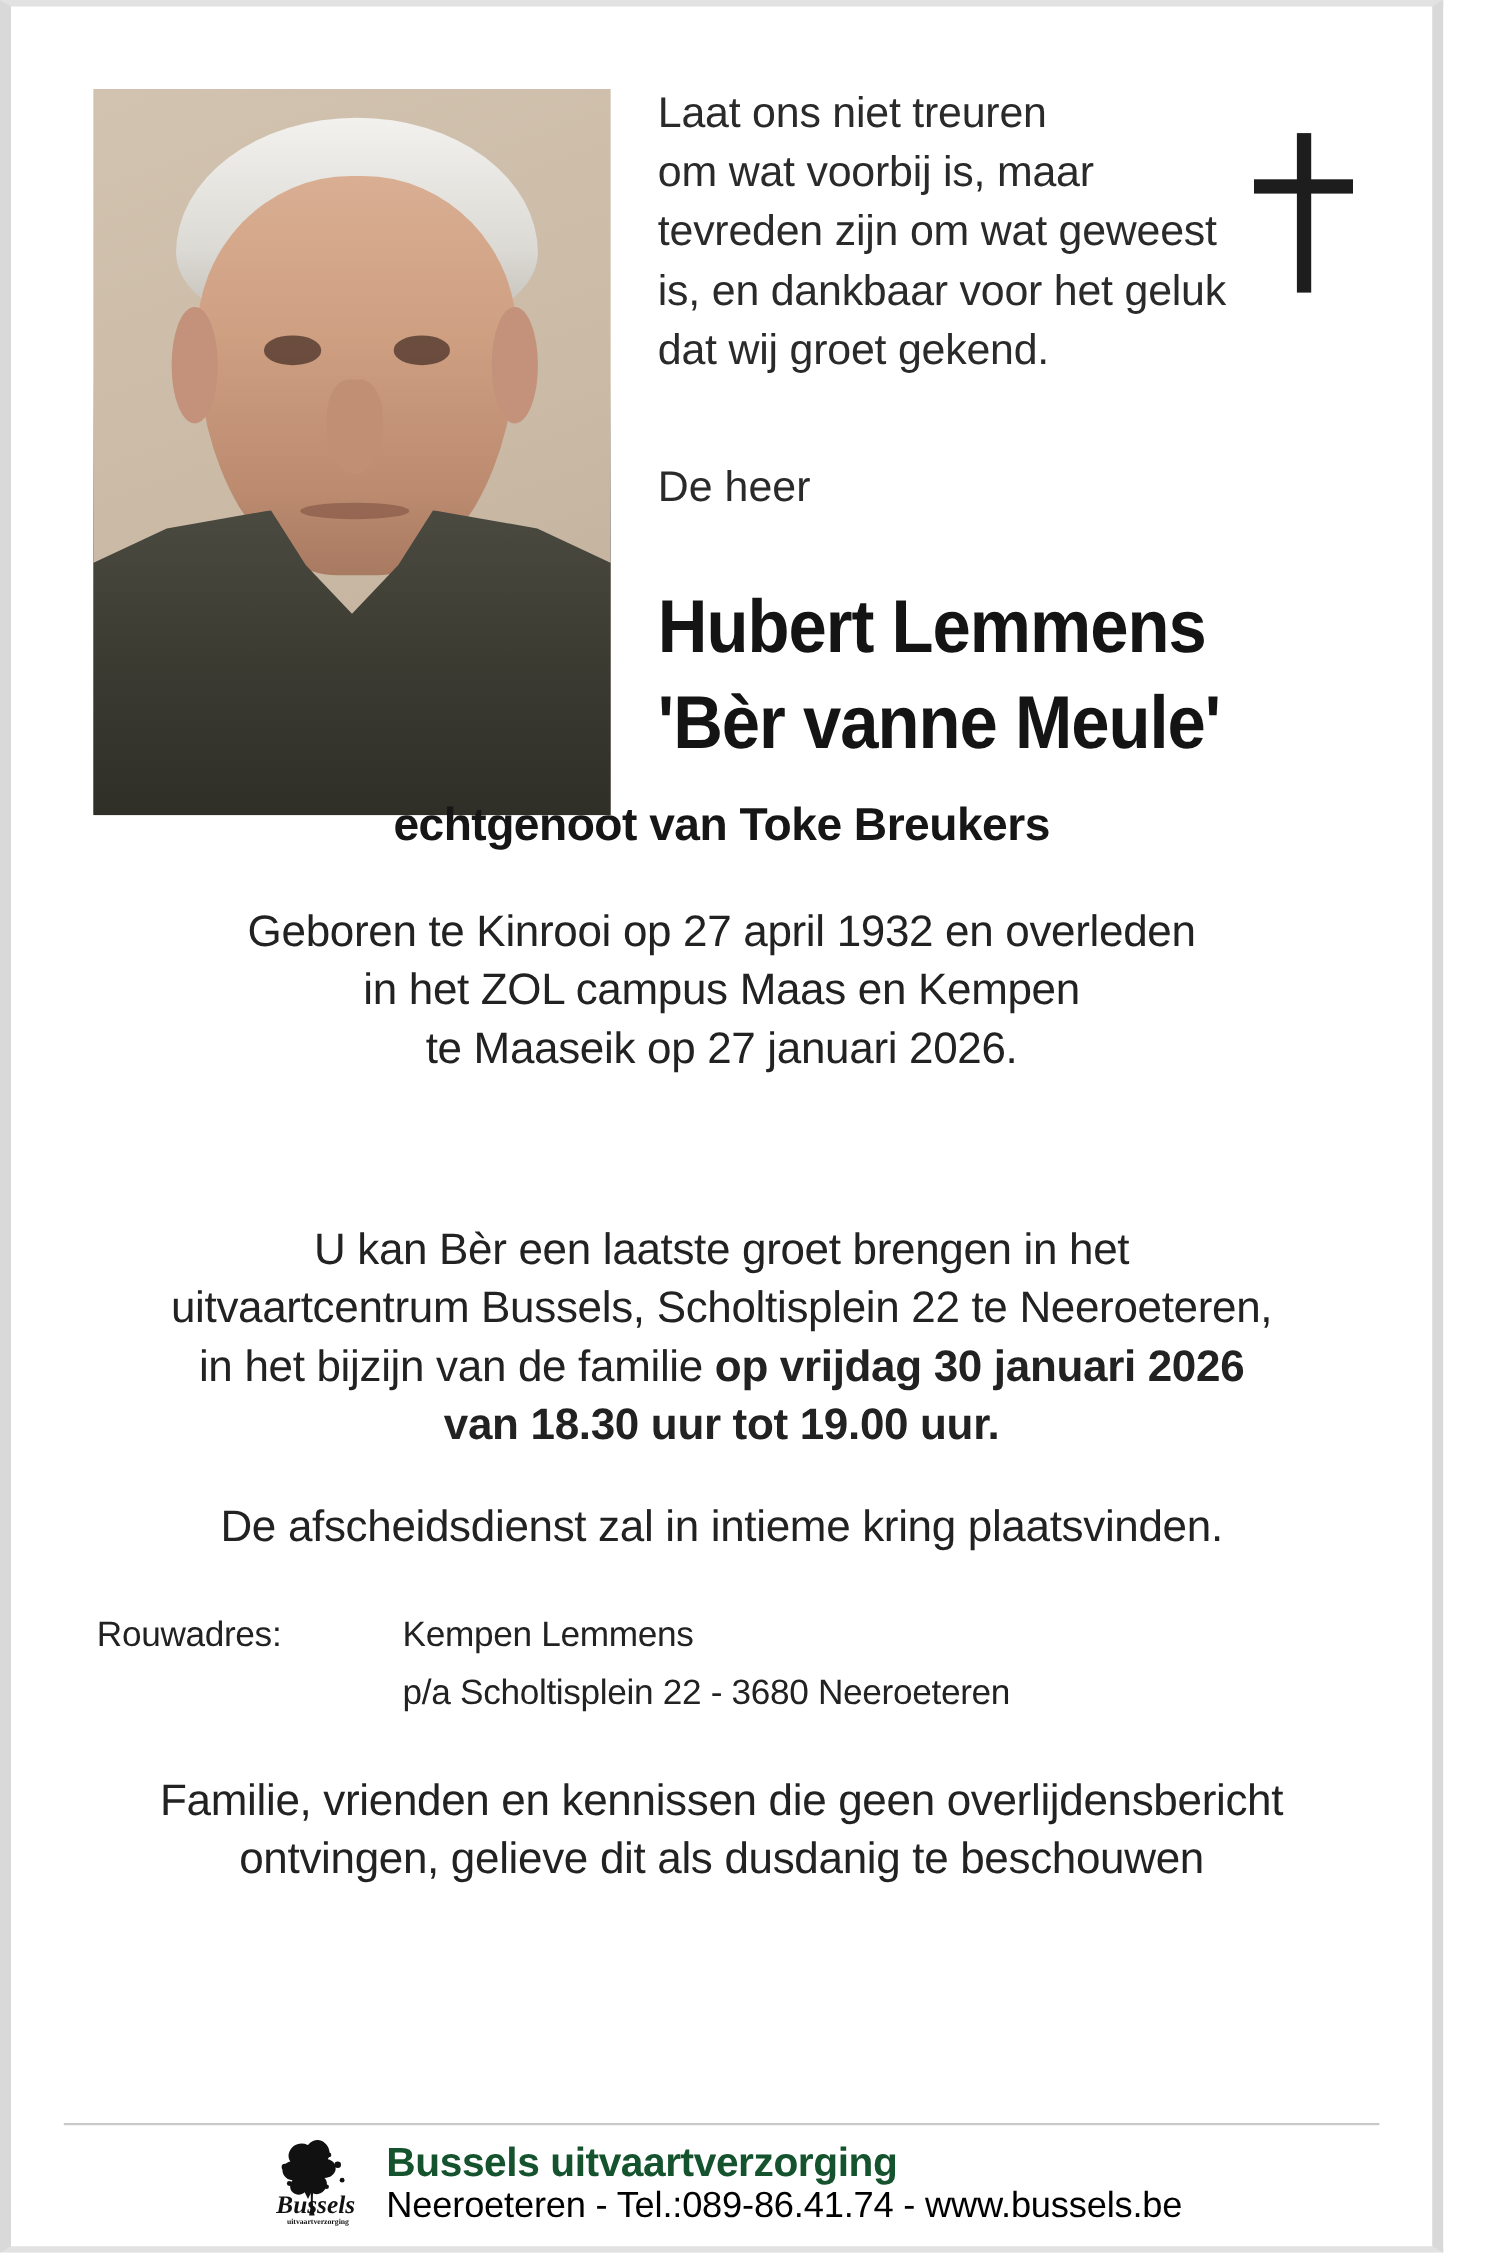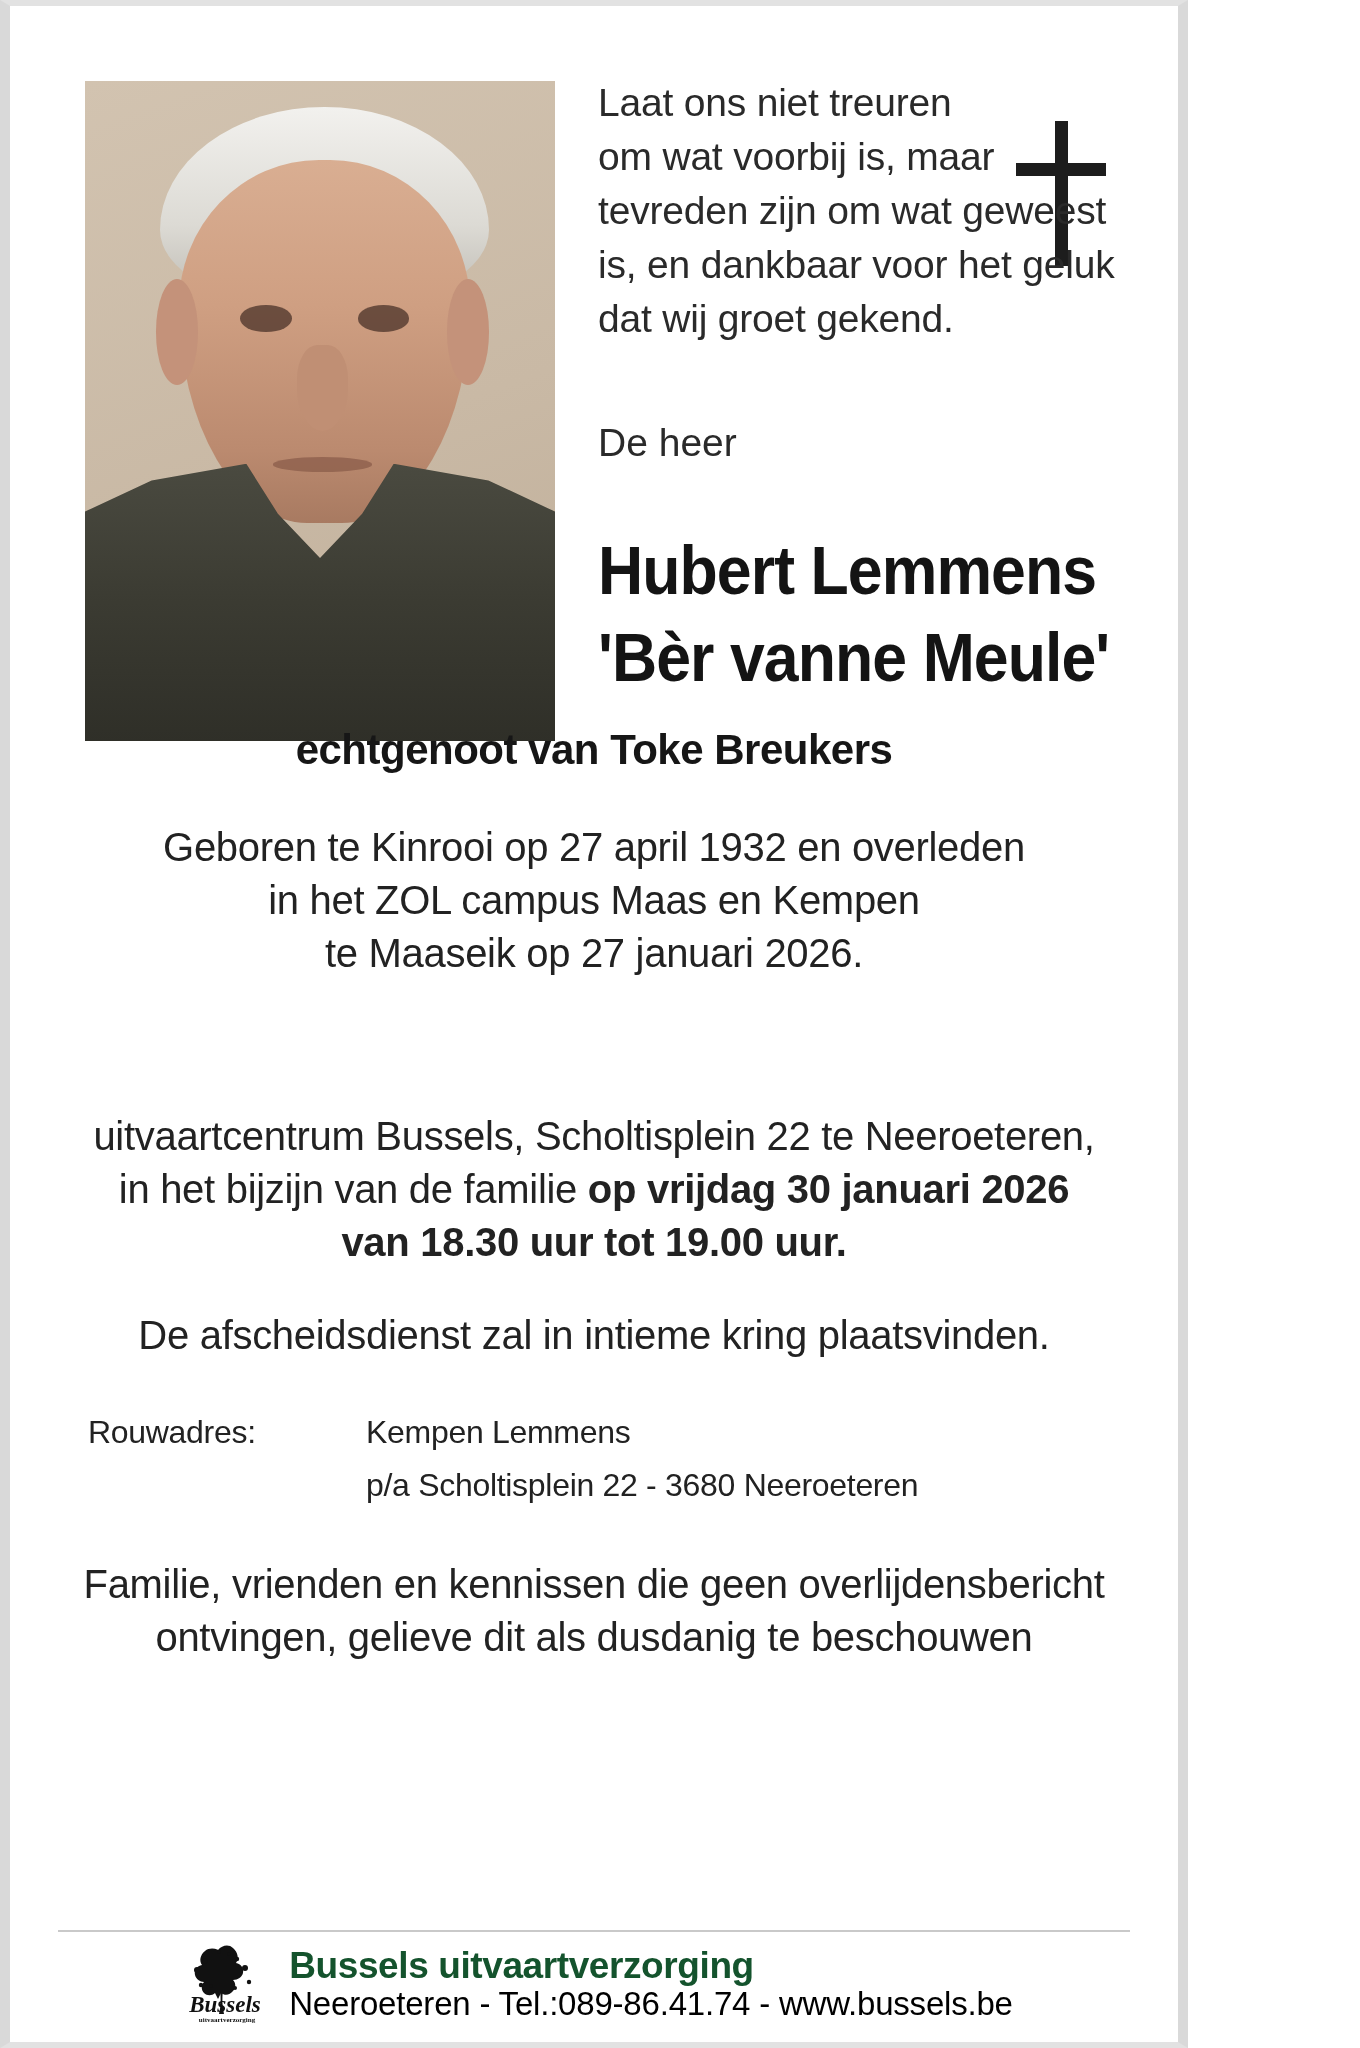--- a/index.html
+++ b/index.html
@@ -4,21 +4,21 @@
 <title>Memorial Card</title>
 <style>
   * { margin:0; padding:0; box-sizing:border-box; }
   html, body {
     width:1360px; height:2048px;
     background:#ffffff;
     font-family:"Liberation Sans", sans-serif;
   }
   .card {
     position:relative;
-    width:1188px; height:2048px;
+    width:1312px; height:2048px;
     background:#ffffff;
     border-left:10px solid #d9d9d9;
     border-right:10px solid #d9d9d9;
     border-top:6px solid #e2e2e2;
     border-bottom:6px solid #e2e2e2;
     overflow:hidden;
   }
   .inner {
     position:absolute;
     left:0; top:0; right:0; bottom:0;
@@ -239,20 +239,21 @@
         <div>in het ZOL campus Maas en Kempen</div>
         <div>te Maaseik op 27 januari 2026.</div>
       </div>
 
       <div class="gap-1"></div>
 
 
       <div class="gap-2"></div>
 
       <div class="para">
+        <div>U kan Bèr een laatste groet brengen in het</div>
         <div>uitvaartcentrum Bussels, Scholtisplein 22 te Neeroeteren,</div>
         <div><span>in het bijzijn van de familie </span><span class="b">op vrijdag 30 januari 2026</span></div>
         <div class="b">van 18.30 uur tot 19.00 uur.</div>
       </div>
 
       <div class="gap-3"></div>
 
       <div class="para">
         <div>De afscheidsdienst zal in intieme kring plaatsvinden.</div>
       </div>

